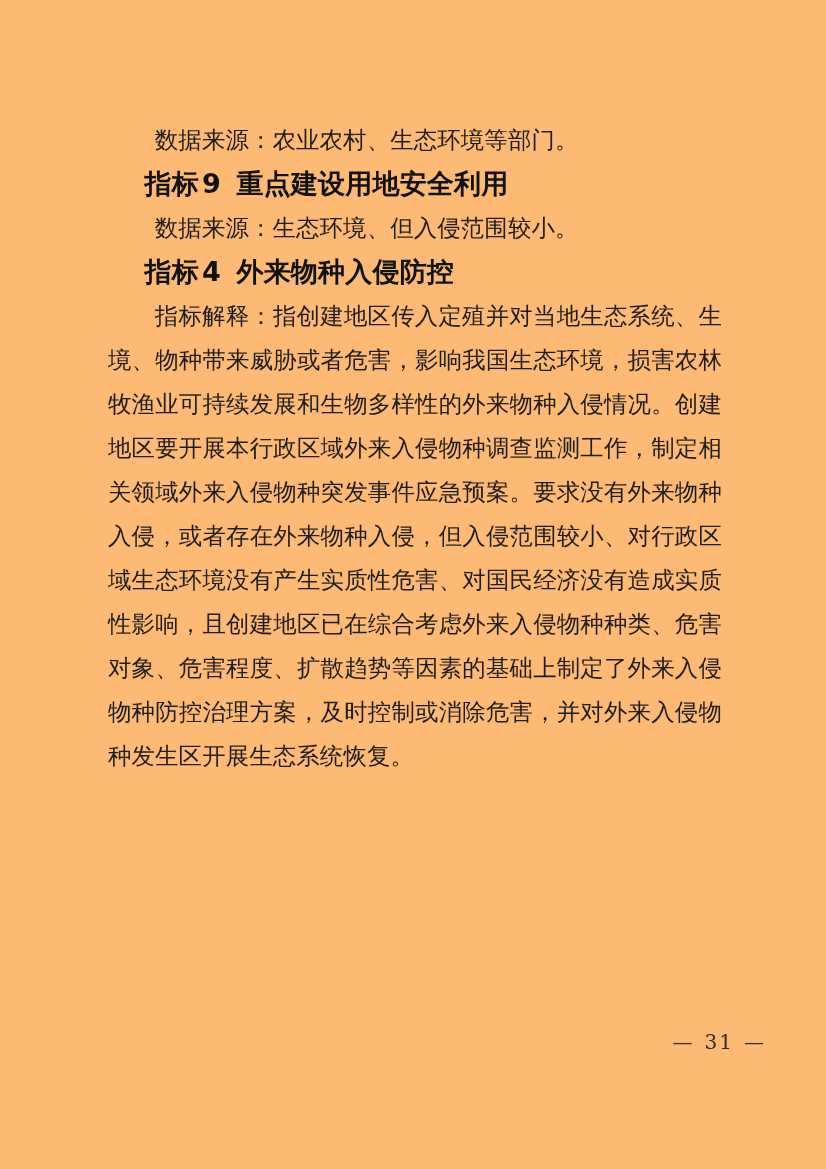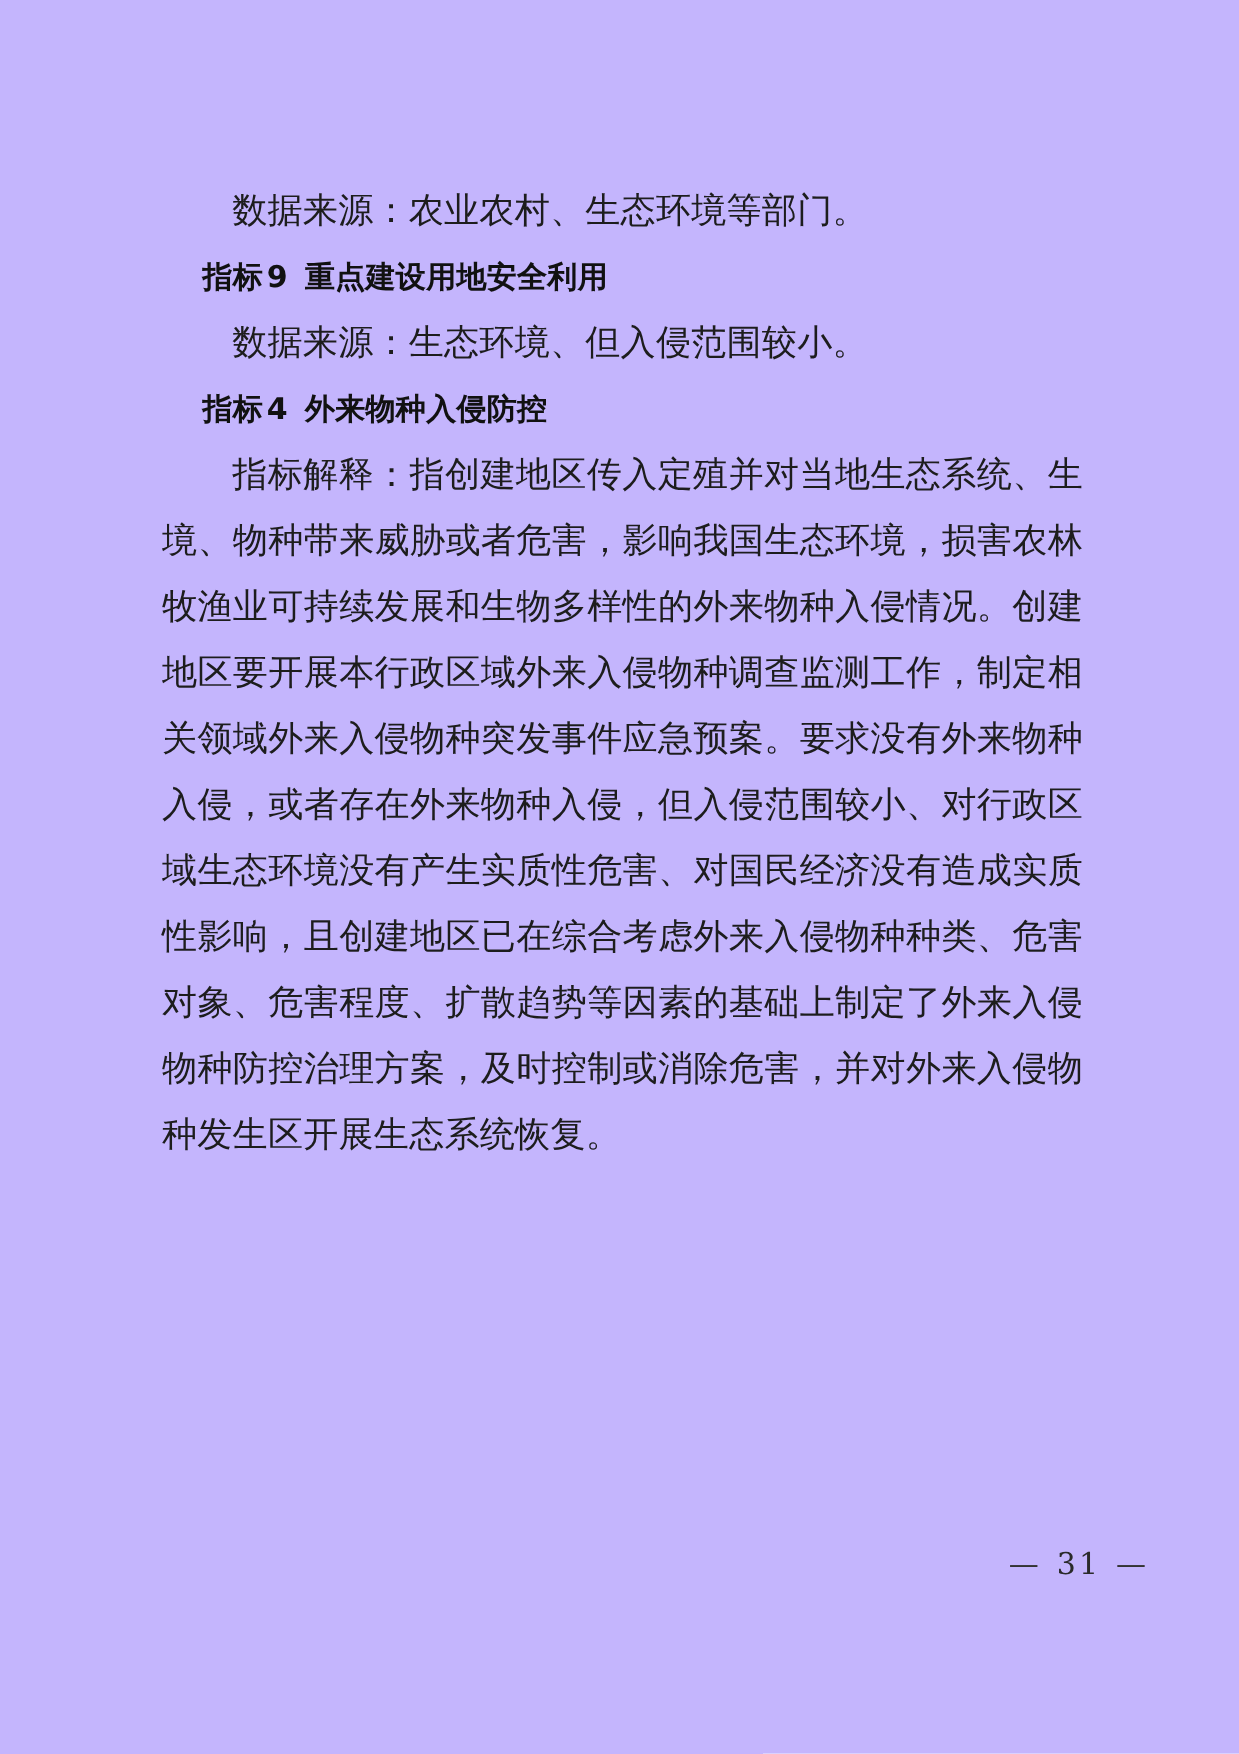--- a/index.html
+++ b/index.html
@@ -16,21 +16,21 @@
     color: #1c1c1c;
     -webkit-font-smoothing: antialiased;
   }
 
   .page {
     position: absolute;
     left: 0;
     top: 0;
     width: 826px;
     height: 1169px;
-    background: #c4b5fd;
+    background: #fdba74;
   }
 
   .content {
     position: absolute;
     left: 108px;
     top: 118px;
     width: 614px;
   }
 
   
@@ -42,21 +42,21 @@
     text-justify: inter-ideograph;
     letter-spacing: 0.15px;
     margin: 0;
     color: #1d1d1d;
   }
   .para.indent { text-indent: 2em; }
 
   .heading {
     font-family: "DejaVu Sans", "Liberation Sans", sans-serif;
     font-weight: 700;
-    font-size: 20px;
+    font-size: 27px;
     line-height: 44px;
     letter-spacing: 0.2px;
     margin: 0;
     text-indent: 1.35em;
     color: #111111;
   }
   .heading .gap { display: inline-block; width: 0.45em; }
 
   .num { font-family: "DejaVu Serif", "Liberation Serif", serif; }
   .heading .num {

